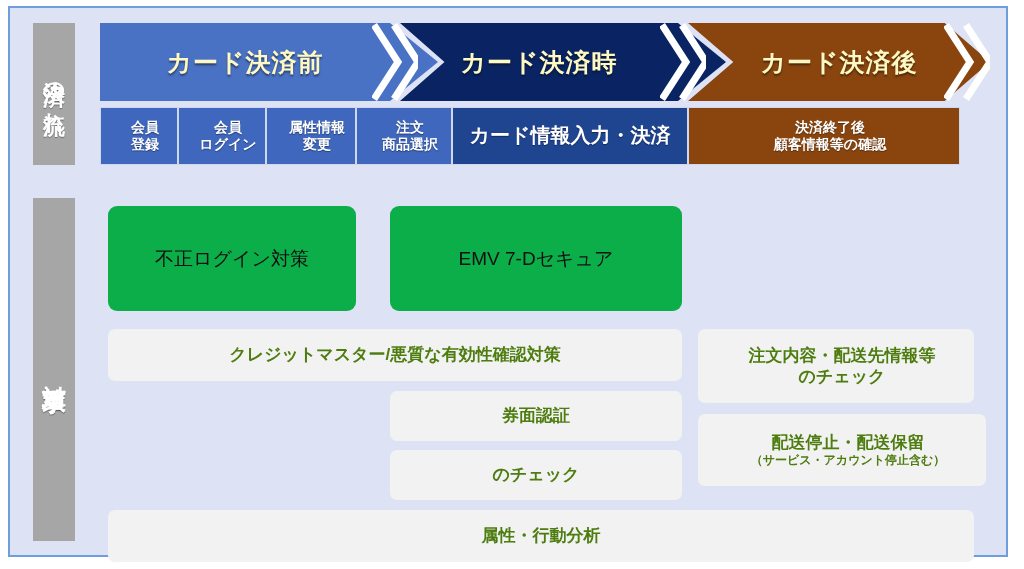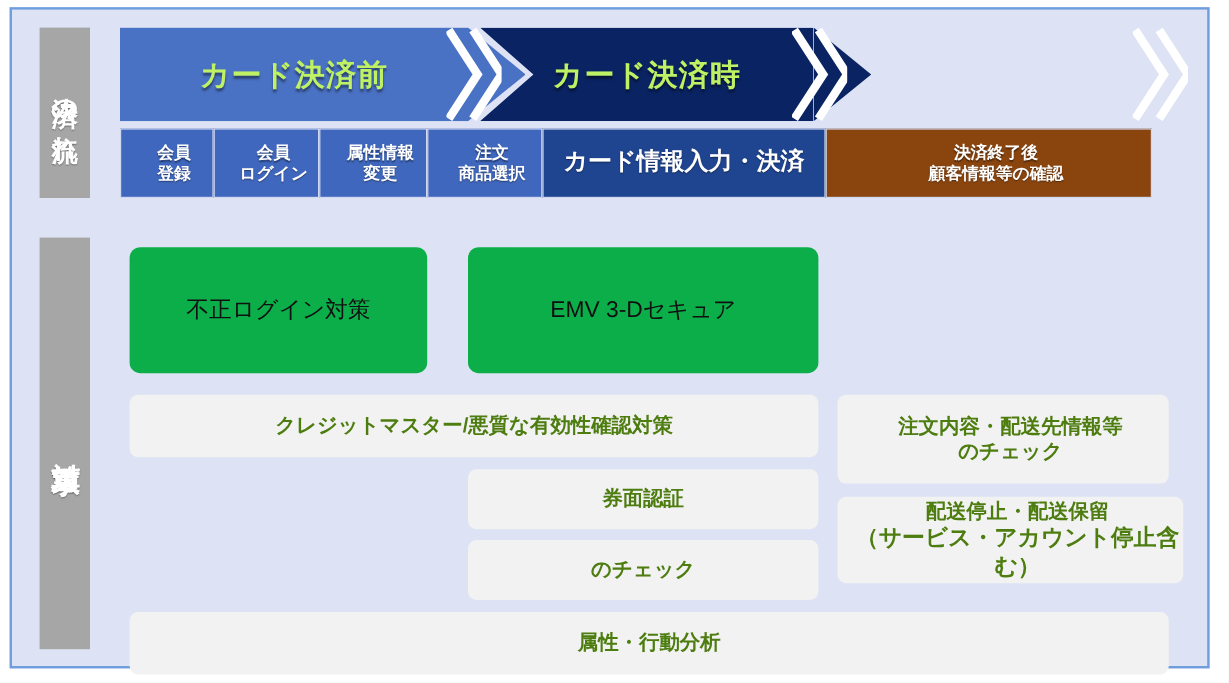--- a/index.html
+++ b/index.html
@@ -44,21 +44,21 @@
   }
 
   
   .flow{
     position:absolute; left:90px; top:15px; width:890px; height:142px;
   }
   .chev{
     position:absolute;
     top:0; height:78px;
     display:flex;align-items:center;justify-content:center;
-    color:#bef264;font-weight:bold;font-size:25px;
+    color:#fef9c3;font-weight:bold;font-size:25px;
     letter-spacing:1px;
     box-sizing:border-box;
     text-shadow:0 2px 2px rgba(0,0,0,.45);
   }
   .chev span{position:relative;z-index:3;}
   
   .sep{
     position:absolute;top:0;height:78px;width:46px;z-index:4;pointer-events:none;
   }
 
@@ -115,21 +115,21 @@
     line-height:1.25;
   }
   .green{
     background:#0cae4a;color:#101010;font-weight:normal;font-size:19px;
     border-radius:9px;
   }
   .white{
     background:#f2f2f2;color:#4d7c0f;font-weight:bold;font-size:17px;
     border-radius:7px;
   }
-  .white .sub{font-size:19px;display:block;font-weight:bold;}
+  .white .sub{font-size:12px;display:block;font-weight:bold;}
   .twoline{flex-direction:column;padding-left:12px;}
 </style>
 </head>
 <body>
 
 <div id="root">
   <div class="panel">
 
     <div class="vlabel" id="flow-label">決済の流れ</div>
 
@@ -140,20 +140,23 @@
       <div class="chev" id="chev1">
         <span>カード決済前</span>
       </div>
       <div id="chev1-tip"></div>
 
       <div class="chev" id="chev2">
         <span>カード決済時</span>
       </div>
       <div id="chev2-tip"></div>
 
+      <div class="chev" id="chev3">
+        <span>カード決済後</span>
+      </div>
 
       <svg class="sep" style="left:272px" viewBox="0 0 46 78">
         <path d="M2,2 L26,39 L2,76" fill="none" stroke="#ffffff" stroke-width="7"></path>
         <path d="M22,2 L46,39 L22,76" fill="none" stroke="#ffffff" stroke-width="7"></path>
       </svg>
       <svg class="sep" style="left:560px" viewBox="0 0 46 78">
         <path d="M2,2 L26,39 L2,76" fill="none" stroke="#ffffff" stroke-width="7"></path>
         <path d="M22,2 L46,39 L22,76" fill="none" stroke="#ffffff" stroke-width="7"></path>
       </svg>
       <svg class="sep" style="left:844px" viewBox="0 0 46 78">
@@ -194,21 +197,21 @@
       </div>
     </div>
 
     <div class="measures">
 
       <div class="box green" style="left:8px;top:8px;width:248px;height:105px">
         <span>不正ログイン対策</span>
       </div>
 
       <div class="box green" style="left:290px;top:8px;width:292px;height:105px">
-        <span>EMV 3-Dセキュア</span>
+        <span>EMV 7-Dセキュア</span>
       </div>
 
       <div class="box white" style="left:8px;top:131px;width:574px;height:52px">
         <span>クレジットマスター/悪質な有効性確認対策</span>
       </div>
 
       <div class="box white" style="left:290px;top:193px;width:292px;height:50px">
         <span>券面認証</span>
       </div>
 

